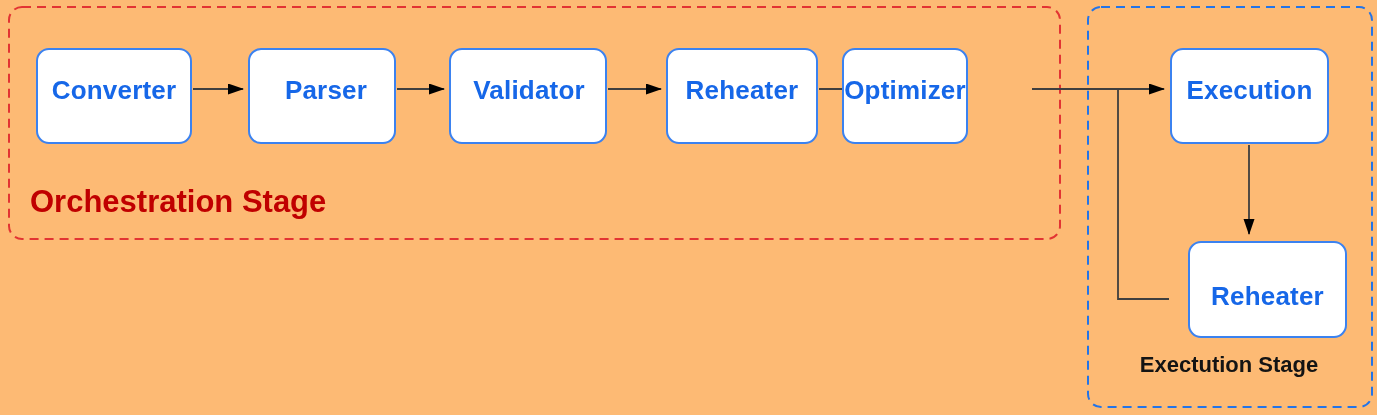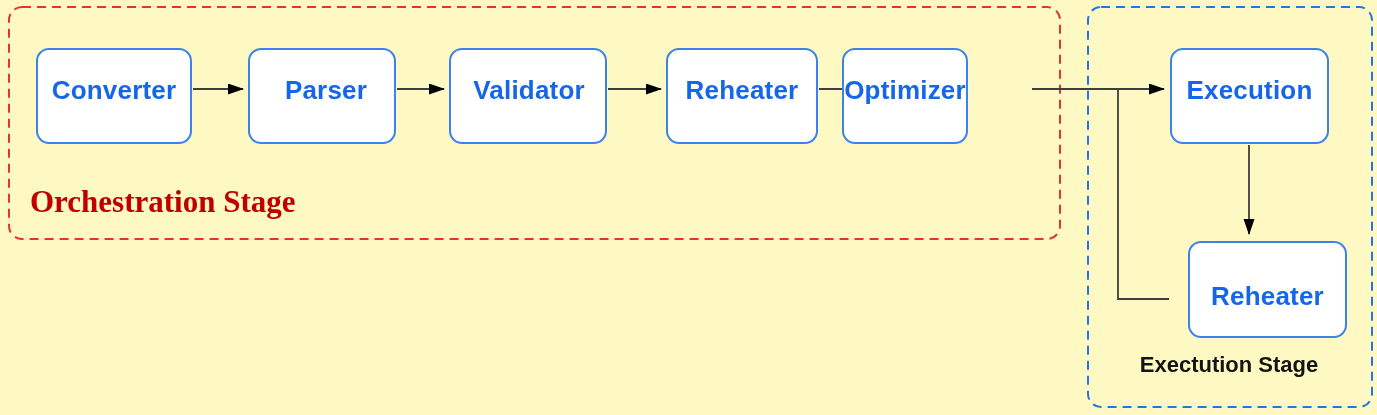--- a/index.html
+++ b/index.html
@@ -1,20 +1,20 @@
 <!DOCTYPE html>
 <html><head>
 <meta charset="utf-8">
 <style>
   html, body { margin: 0; padding: 0; background: #ffffff; }
   .canvas {
     position: relative;
     width: 1377px;
     height: 415px;
-    background: #fef9c3;
+    background: #fdba74;
     font-family: "Liberation Sans", sans-serif;
     overflow: hidden;
   }
   .connector-layer {
     position: absolute;
     left: 0; top: 0;
     width: 1377px; height: 415px;
     pointer-events: none;
   }
   .node {
@@ -51,21 +51,20 @@
   .stage-label {
     position: absolute;
     font-weight: bold;
     white-space: nowrap;
   }
   .orchestration-label {
     left: 30px;
     top: 184px;
     font-size: 31px;
     color: #c00000;
-    font-family: Liberation Serif, serif;
   }
   .execution-label {
     left: 1087px;
     top: 352px;
     width: 284px;
     text-align: center;
     font-size: 22px;
     color: #141414;
   }
 </style>

